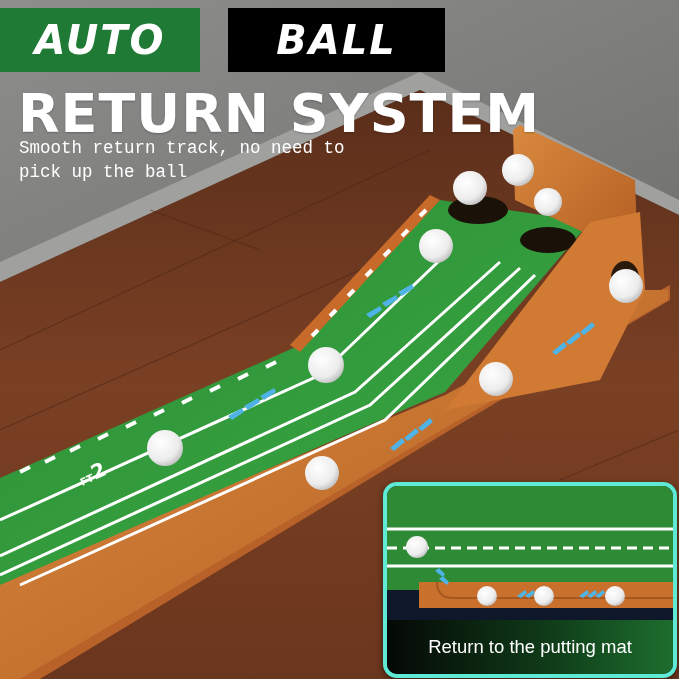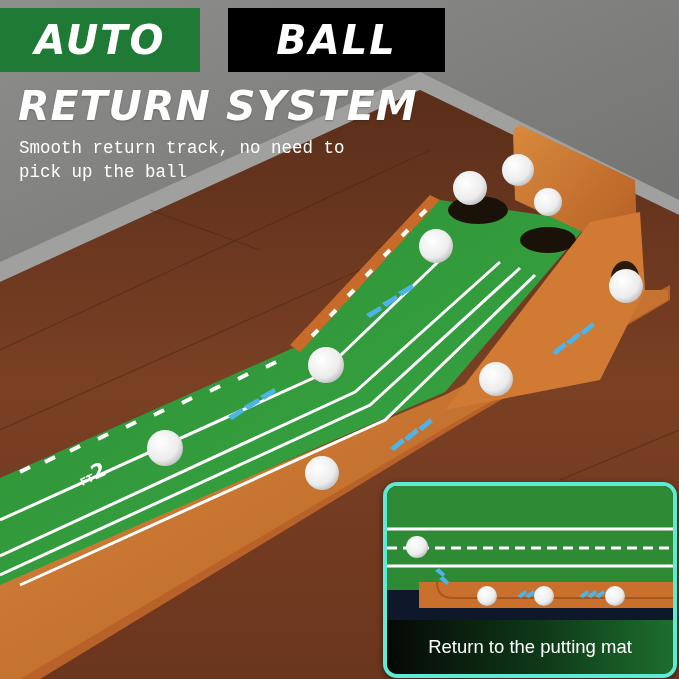--- a/index.html
+++ b/index.html
@@ -2,21 +2,21 @@
 <html><head>
 <meta charset="utf-8">
 <style>
   html,body{margin:0;padding:0;}
   body{width:679px;height:679px;overflow:hidden;position:relative;font-family:"DejaVu Sans","Liberation Sans",sans-serif;background:#7a7a78;}
   .scene{position:absolute;left:0;top:0;width:679px;height:679px;}
   .hdr{position:absolute;top:8px;height:64px;display:flex;align-items:center;justify-content:center;
        font-family:"DejaVu Sans",sans-serif;font-weight:bold;font-style:italic;color:#fff;font-size:40px;letter-spacing:2px;}
   .hdr-green{left:0;width:200px;background:#1e7a35;}
   .hdr-black{left:188px;width:217px;background:#000;margin-left:40px;}
-  .title2{position:absolute;left:18px;top:82px;color:#fff;font-weight:bold;font-style:italic;font-size:41px;letter-spacing:1px;
+  .title2{position:absolute;left:18px;top:82px;color:#fff;font-weight:bold;font-size:54px;letter-spacing:1px;
           font-family:"DejaVu Sans",sans-serif;text-shadow:0 1px 2px rgba(0,0,0,.25);}
   .sub{position:absolute;left:19px;top:136px;color:#fff;font-size:17.5px;line-height:24px;width:330px;
        font-family:Liberation Mono, monospace;}
   .inset{position:absolute;left:383px;top:482px;width:286px;height:188px;border-radius:14px;overflow:hidden;
          background:#0f172a;border:4px solid #5eead4;box-shadow:0 2px 6px rgba(0,0,0,.5);}
   .inset svg{position:absolute;left:0;top:0;}
   .inset-cap{position:absolute;left:0;right:0;bottom:0;height:54px;
              background:linear-gradient(90deg,#050805 0%,#0f3a18 55%,#1d6e2e 100%);
              color:#fff;font-size:18.5px;display:flex;align-items:center;justify-content:center;
              font-family:"Liberation Sans",sans-serif;}

